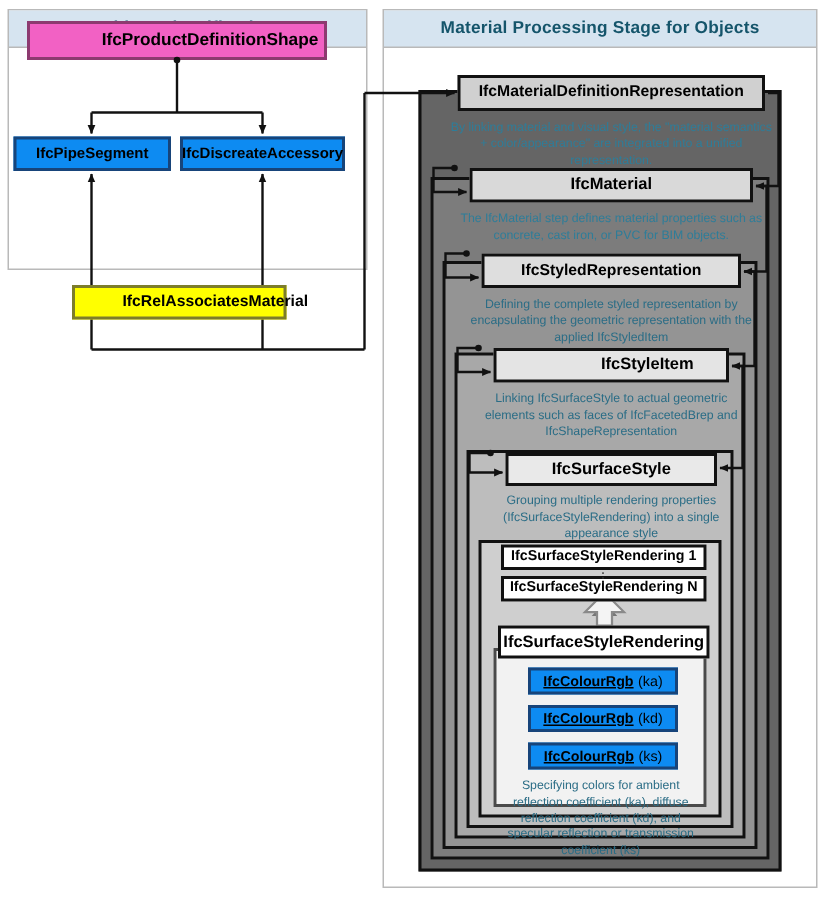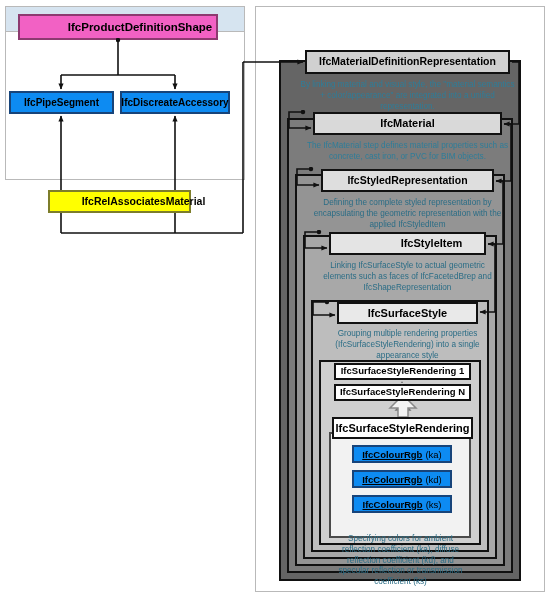--- a/index.html
+++ b/index.html
@@ -75,20 +75,21 @@
   <div class="panel-header">Object Classification</div>
   <div id="left-body"></div>
 </div>
 
 <div class="node pink" id="n-pds">IfcProductDefinitionShape</div>
 <div class="node blue" id="n-pipe">IfcPipeSegment</div>
 <div class="node blue" id="n-acc">IfcDiscreateAccessory</div>
 <div class="node yellow" id="n-rel">IfcRelAssociatesMaterial</div>
 
 <div class="panel" id="right-panel">
+  <div class="panel-header">Material Processing Stage for Objects</div>
   <div id="right-body"></div>
 </div>
 
 <div class="layer L1" style="left:279px;top:60px;width:242px;height:521px;"></div>
 <div class="layer L2" style="left:287px;top:118px;width:226px;height:455px;"></div>
 <div class="layer L3" style="left:295px;top:174px;width:210px;height:392px;"></div>
 <div class="layer L4" style="left:303px;top:235px;width:194px;height:324px;"></div>
 <div class="layer L5" style="left:311px;top:300px;width:178px;height:252px;"></div>
 <div class="layer L6" style="left:319px;top:360px;width:162px;height:185px;"></div>
 <div class="layer L7" style="left:329px;top:432px;width:142px;height:106px;"></div>
@@ -120,21 +121,21 @@
 </div>
 <div class="rb" style="left:352px;top:470px;width:100px;height:18px;">
   <b>IfcColourRgb</b>
   <span>(kd)</span>
 </div>
 <div class="rb" style="left:352px;top:495px;width:100px;height:18px;">
   <b>IfcColourRgb</b>
   <span>(ks)</span>
 </div>
 
-<div class="desc" style="left:333px;top:519px;width:135px;margin-top:15px;">Specifying colors for ambient reflection coefficient (ka), diffuse reflection coefficient (kd), and specular reflection or transmission coefficient (ks)</div>
+<div class="desc" style="left:333px;top:519px;width:135px;">Specifying colors for ambient reflection coefficient (ka), diffuse reflection coefficient (kd), and specular reflection or transmission coefficient (ks)</div>
 
 <svg class="wires">
   <defs>
     <marker id="ah" markerWidth="7" markerHeight="7" refX="5.6" refY="3" orient="auto" markerUnits="userSpaceOnUse">
       <path d="M0,0.4 L6,3 L0,5.6 z" fill="#111"></path>
     </marker>
     <marker id="dot" markerWidth="5" markerHeight="5" refX="2.5" refY="2.5" markerUnits="userSpaceOnUse">
       <circle cx="2.5" cy="2.5" r="2.2" fill="#111"></circle>
     </marker>
   </defs>

